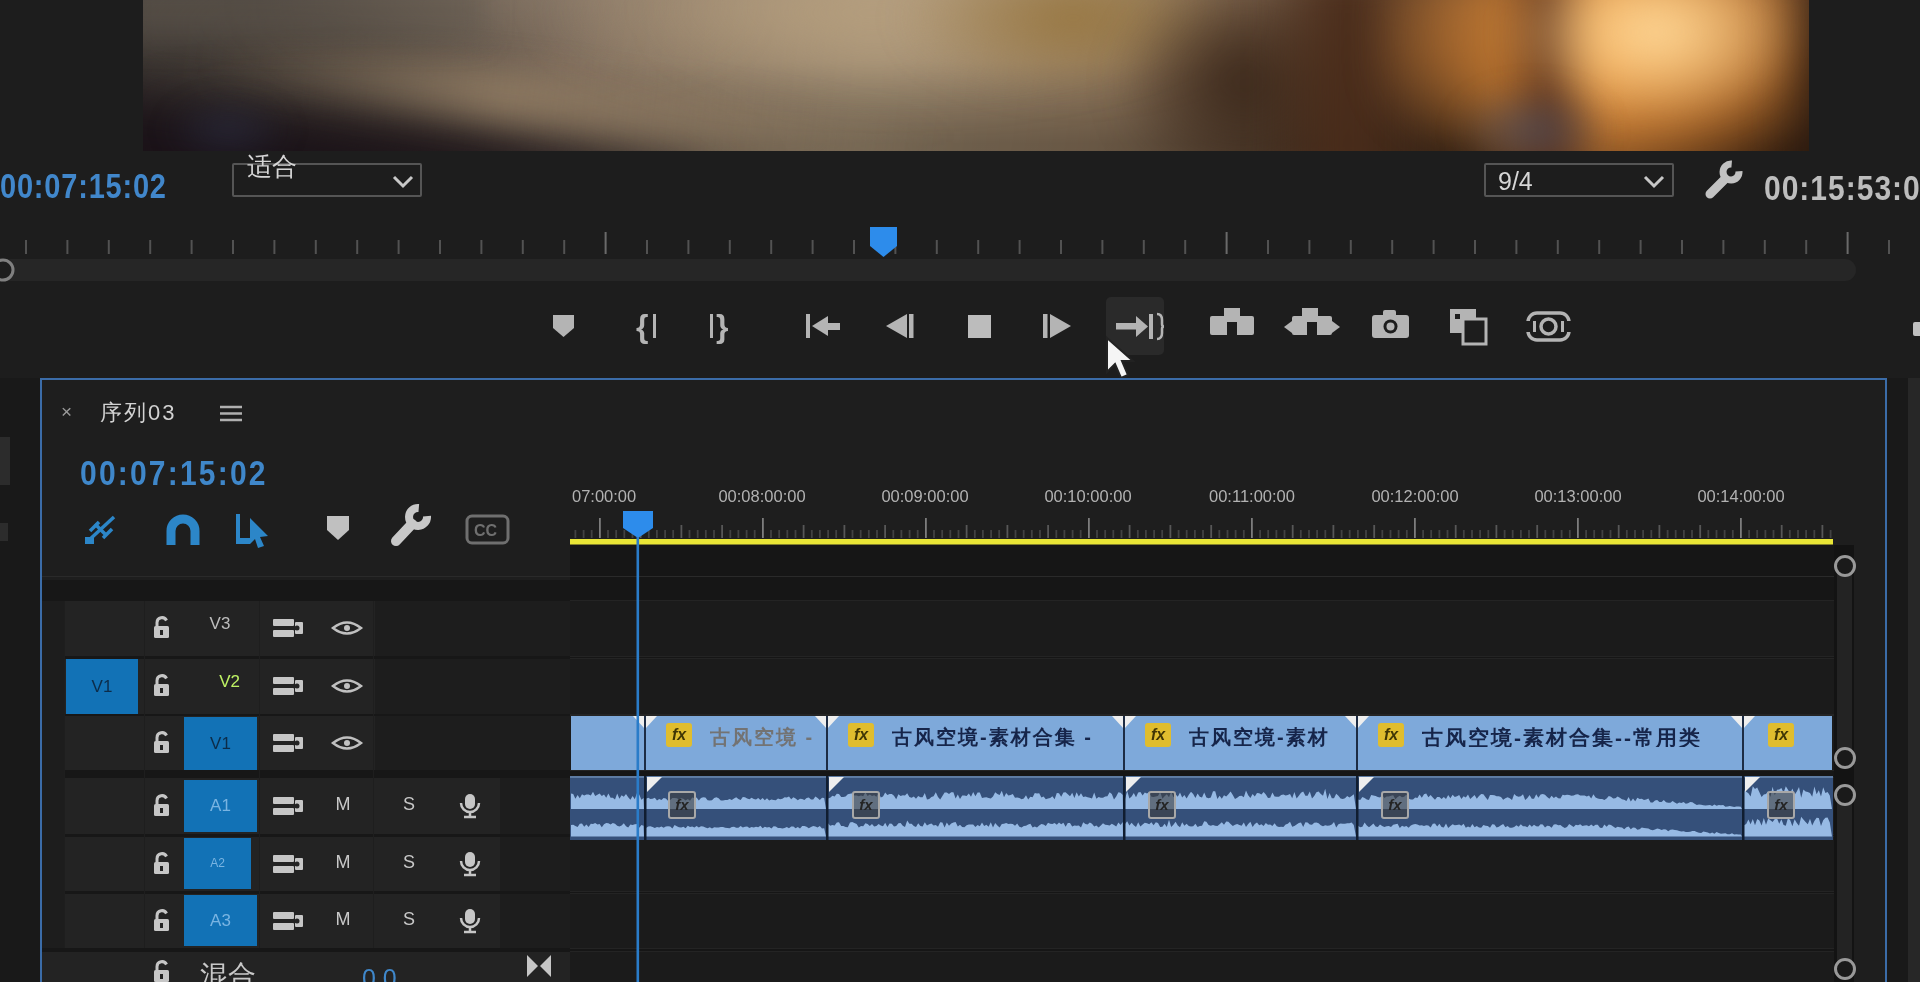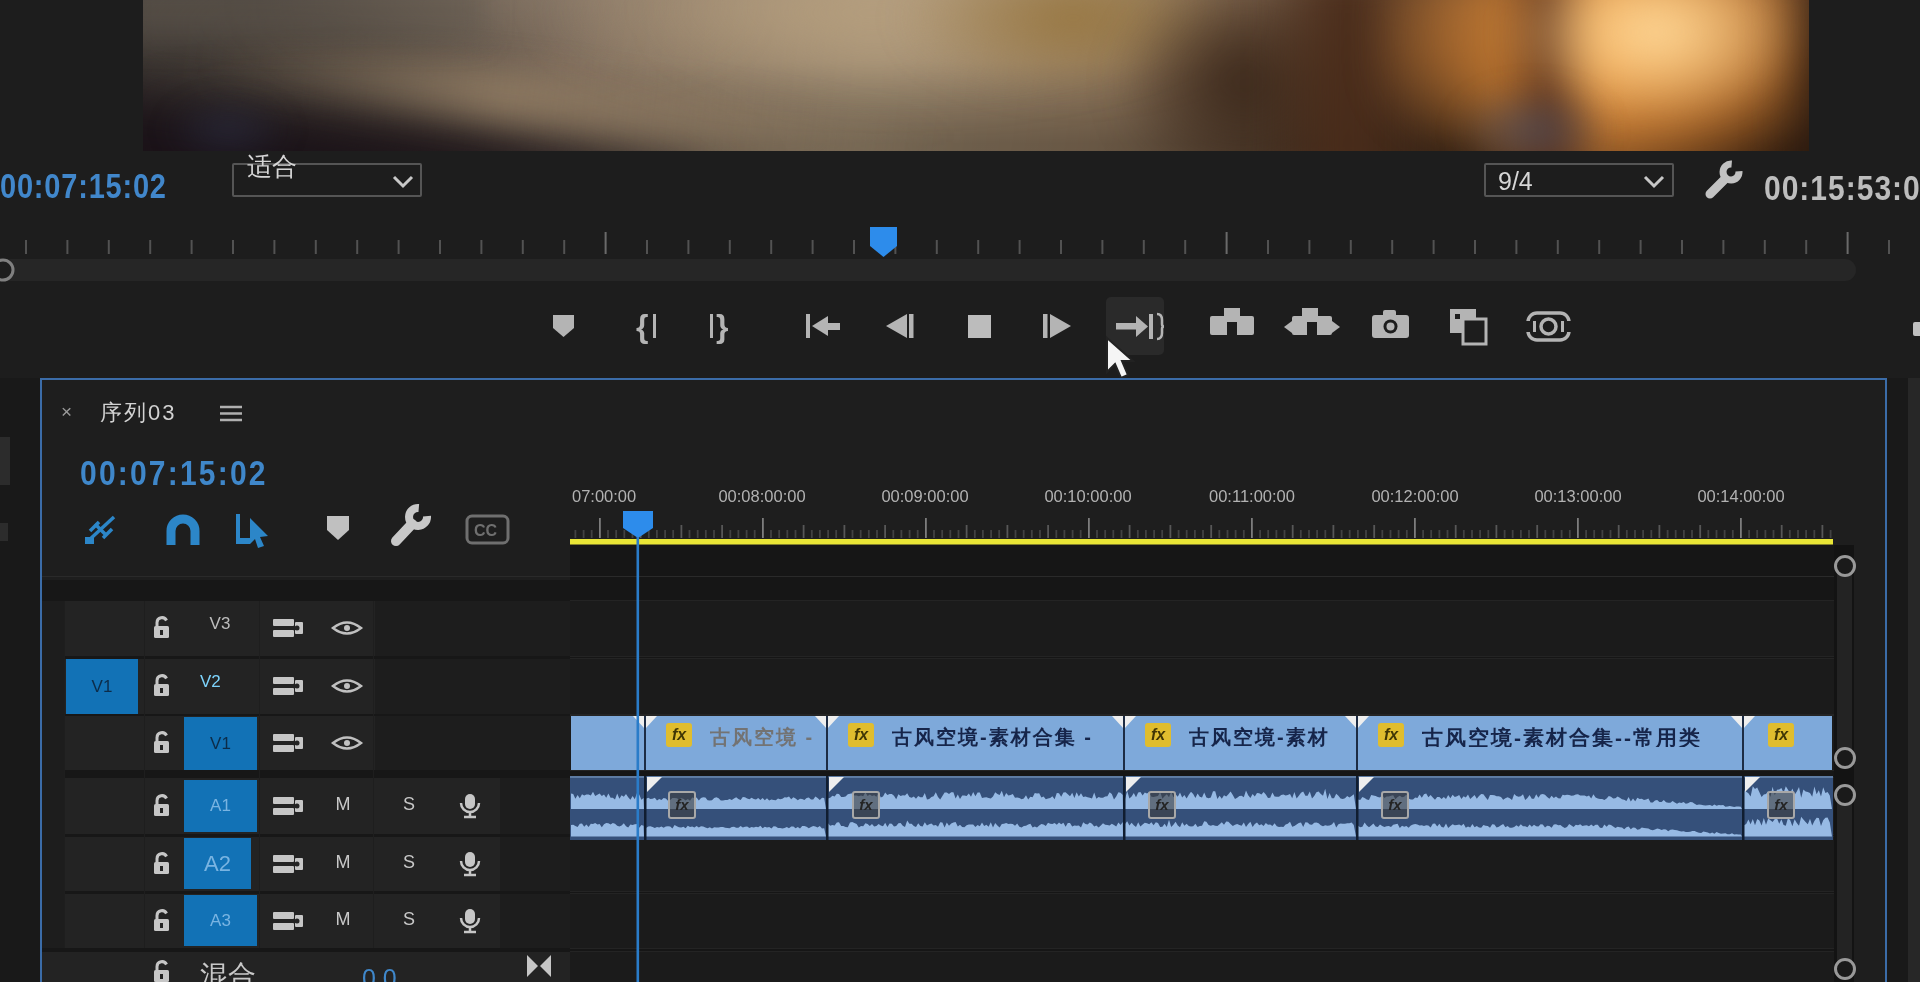--- a/index.html
+++ b/index.html
@@ -185,24 +185,24 @@
 <div style="position:absolute;left:500px;top:894px;width:70px;height:54px;background:#1d1d1d;"></div>
 <div style="position:absolute;left:64px;top:601px;width:1px;height:347px;background:#1e1e1e;"></div>
 <div style="position:absolute;left:144px;top:601px;width:1px;height:347px;background:#1e1e1e;"></div>
 <div style="position:absolute;left:259px;top:601px;width:1px;height:347px;background:#1e1e1e;"></div>
 <div style="position:absolute;left:373px;top:601px;width:1px;height:347px;background:#1e1e1e;"></div>
 <div style="position:absolute;left:42px;top:576px;width:1792px;height:1px;background:#2a2a2a;"></div>
 <div style="position:absolute;left:1834px;top:545px;width:20px;height:437px;background:#131313;"></div>
 <div style="position:absolute;left:66px;top:659px;width:72px;height:55px;background:#1272b6;color:#0c2c49;font-size:17px;line-height:55px;text-align:center;">V1</div>
 <div style="position:absolute;left:184px;top:717px;width:73px;height:53px;background:#1272b6;color:#0c2c49;font-size:17px;line-height:53px;text-align:center;">V1</div>
 <div style="position:absolute;left:184px;top:780px;width:73px;height:52px;background:#1272b6;color:#79b4e2;font-size:17px;line-height:52px;text-align:center;">A1</div>
-<div style="position:absolute;left:184px;top:838px;width:67px;height:51px;background:#1272b6;color:#79b4e2;font-size:22px;line-height:51px;text-align:center;">A2</div>
+<div style="position:absolute;left:184px;top:838px;width:67px;height:51px;background:#1272b6;color:#79b4e2;font-size:12px;line-height:51px;text-align:center;">A2</div>
 <div style="position:absolute;left:184px;top:895px;width:73px;height:51px;background:#1272b6;color:#79b4e2;font-size:17px;line-height:51px;text-align:center;">A3</div>
 <div style="position:absolute;left:200px;top:614px;width:40px;font-size:17px;color:#bdbdbd;text-align:center;">V3</div>
-<div style="position:absolute;left:200px;top:672px;width:40px;font-size:17px;color:#7dd3fc;text-align:left;">V2</div>
+<div style="position:absolute;left:200px;top:672px;width:40px;font-size:17px;color:#bef264;text-align:right;">V2</div>
 <div style="position:absolute;left:330px;top:794px;width:26px;font-size:18px;color:#c8c8c8;text-align:center;">M</div>
 <div style="position:absolute;left:396px;top:794px;width:26px;font-size:18px;color:#c8c8c8;text-align:center;">S</div>
 <div style="position:absolute;left:330px;top:852px;width:26px;font-size:18px;color:#c8c8c8;text-align:center;">M</div>
 <div style="position:absolute;left:396px;top:852px;width:26px;font-size:18px;color:#c8c8c8;text-align:center;">S</div>
 <div style="position:absolute;left:330px;top:909px;width:26px;font-size:18px;color:#c8c8c8;text-align:center;">M</div>
 <div style="position:absolute;left:396px;top:909px;width:26px;font-size:18px;color:#c8c8c8;text-align:center;">S</div>
 <div style="position:absolute;left:200px;top:957px;font-size:28px;color:#c8c8c8;">混合</div>
 <div style="position:absolute;left:362px;top:964px;font-size:25px;color:#3f87ca;">0.0</div>
 <div style="position:absolute;left:571px;top:716px;width:73px;height:54px;background:#7ea9da;"></div>
 <div style="position:absolute;left:646px;top:716px;width:180px;height:54px;background:#7ea9da;"></div>

